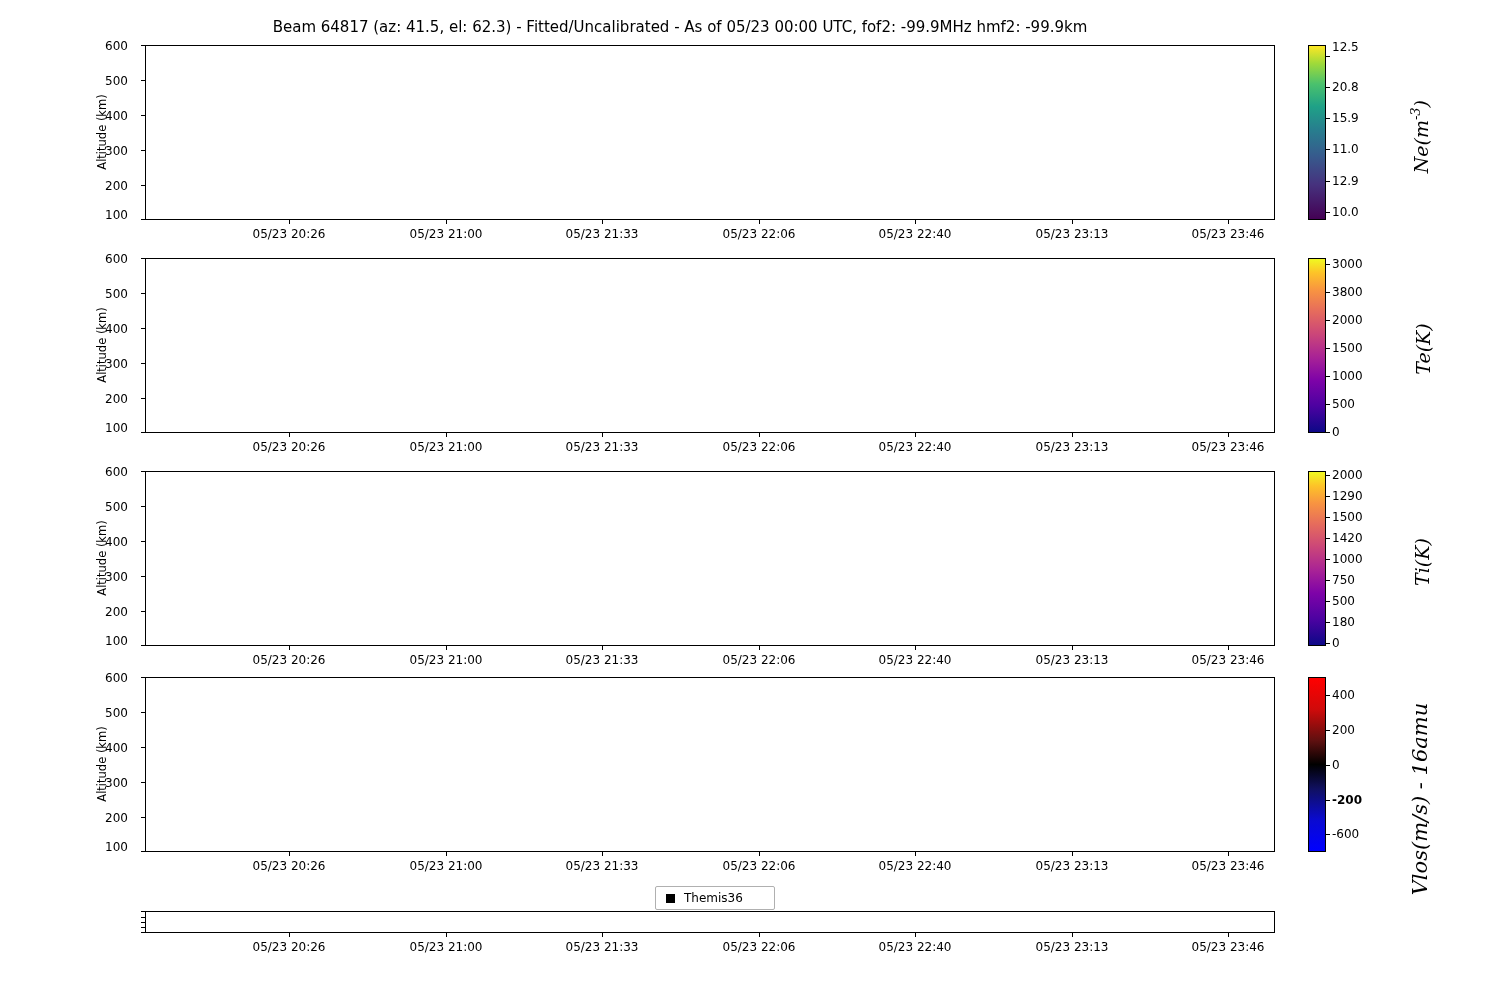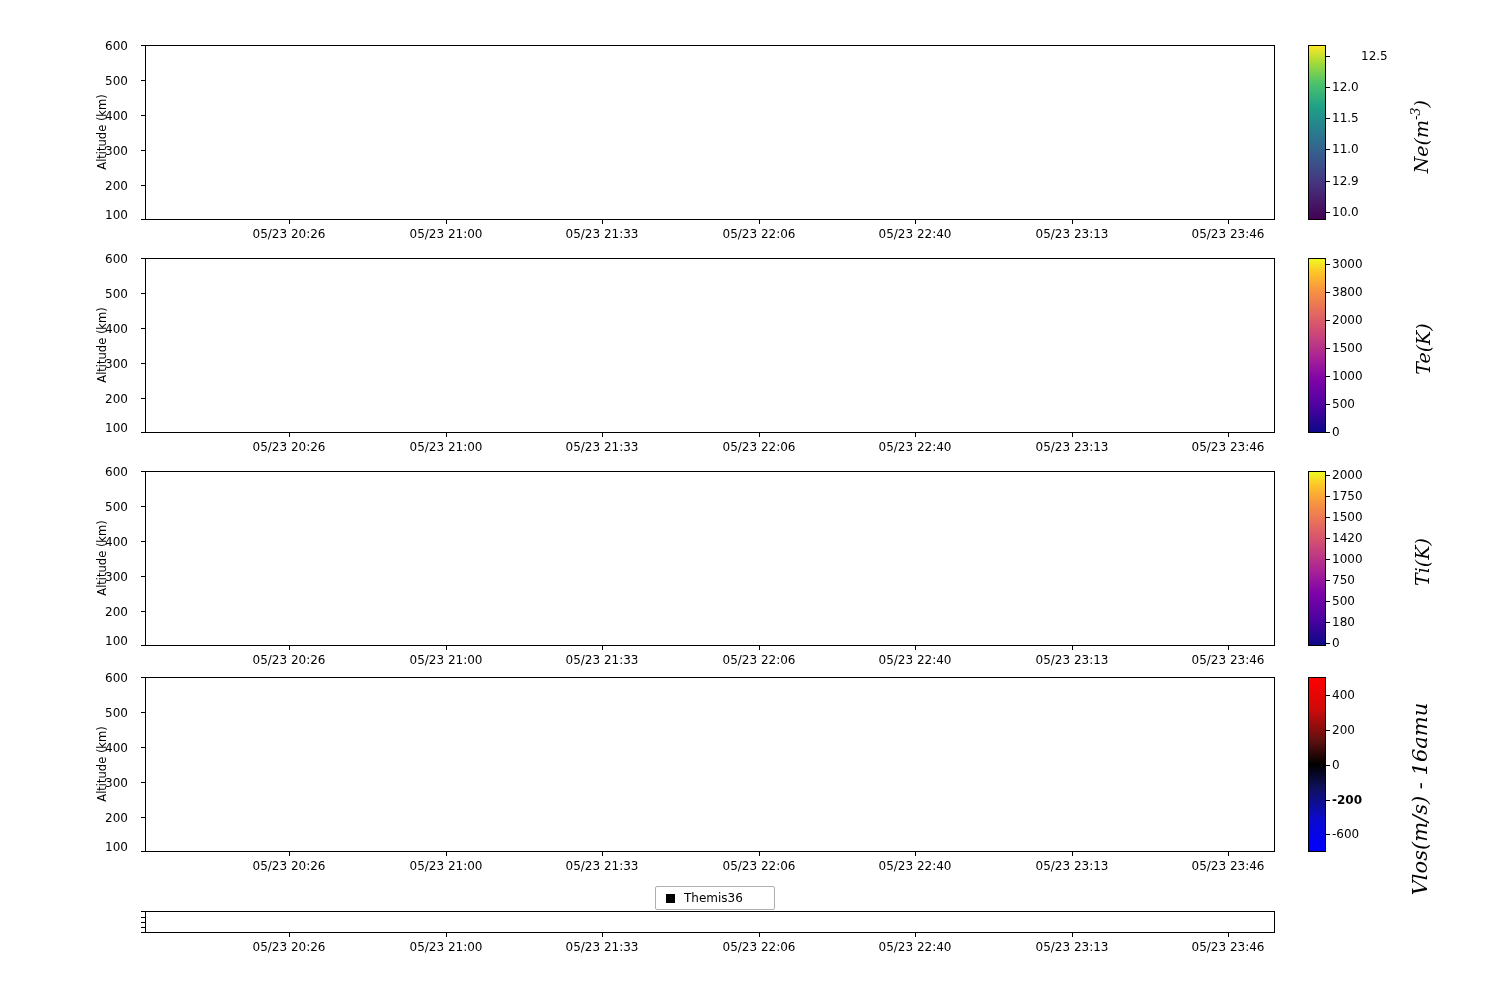--- a/index.html
+++ b/index.html
@@ -137,20 +137,21 @@
     font-size: 12px;
     color: #000;
     white-space: nowrap;
   }
 </style>
 </head>
 <body>
 
 <div class="figure">
 
+  <div class="title">Beam 64817 (az: 41.5, el: 62.3) - Fitted/Uncalibrated - As of 05/23 00:00 UTC, fof2: -99.9MHz  hmf2: -99.9km</div>
 
   <div class="panel" style="left:145px; top:45px; width:1130px; height:175px;"></div>
 
   <div class="ylabel" style="left:42px; top:125px; width:120px;">Altitude (km)</div>
 
   <div class="ytick" style="left:105px; top:39px; width:34px;">600</div>
   <div class="ytickmark" style="left:141px; top:45px;"></div>
   <div class="ytick" style="left:105px; top:74px; width:34px;">500</div>
   <div class="ytickmark" style="left:141px; top:80px;"></div>
   <div class="ytick" style="left:105px; top:109px; width:34px;">400</div>
@@ -302,25 +303,25 @@
 
   <div class="cbar-wrap" style="left:1308px; top:45px; width:60px; height:175px;">
     <div class="cbar" style="height:175px; background: linear-gradient(to top, #440154 0%, #46327e 20%, #365c8d 37%, #277f8e 52%, #1fa187 65%, #4ac16d 78%, #a0da39 90%, #fde725 100%);"></div>
     <div class="cbar-tickmark" style="top:167px;"></div>
     <div class="cbar-tick-label" style="top:167px;">10.0</div>
     <div class="cbar-tickmark" style="top:136px;"></div>
     <div class="cbar-tick-label" style="top:136px;">12.9</div>
     <div class="cbar-tickmark" style="top:104px;"></div>
     <div class="cbar-tick-label" style="top:104px;">11.0</div>
     <div class="cbar-tickmark" style="top:73px;"></div>
-    <div class="cbar-tick-label" style="top:73px;">11.5</div>
+    <div class="cbar-tick-label" style="top:73px;">15.9</div>
     <div class="cbar-tickmark" style="top:42px;"></div>
-    <div class="cbar-tick-label" style="top:42px;">12.0</div>
+    <div class="cbar-tick-label" style="top:42px;">20.8</div>
     <div class="cbar-tickmark" style="top:11px;"></div>
-    <div class="cbar-tick-label" style="top:11px;margin-left:29px;">12.5</div>
+    <div class="cbar-tick-label" style="top:2px;">12.5</div>
   </div>
   <div class="cbar-label" style="left:1330px; top:125px; width:180px;"><span>Ne(m</span><sup>-3</sup><span>)</span></div>
 
   <div class="cbar-wrap" style="left:1308px; top:258px; width:60px; height:175px;">
     <div class="cbar" style="height:175px; background: linear-gradient(to top, #0d0887 0%, #4c02a1 15%, #7e03a8 30%, #a82296 43%, #cc4778 57%, #e66c5c 70%, #f89441 82%, #fdc328 92%, #f0f921 100%);"></div>
     <div class="cbar-tickmark" style="top:174px;"></div>
     <div class="cbar-tick-label" style="top:174px;">0</div>
     <div class="cbar-tickmark" style="top:146px;"></div>
     <div class="cbar-tick-label" style="top:146px;">500</div>
     <div class="cbar-tickmark" style="top:118px;"></div>
@@ -346,21 +347,21 @@
     <div class="cbar-tick-label" style="top:130px;">500</div>
     <div class="cbar-tickmark" style="top:109px;"></div>
     <div class="cbar-tick-label" style="top:109px;">750</div>
     <div class="cbar-tickmark" style="top:88px;"></div>
     <div class="cbar-tick-label" style="top:88px;">1000</div>
     <div class="cbar-tickmark" style="top:67px;"></div>
     <div class="cbar-tick-label" style="top:67px;">1420</div>
     <div class="cbar-tickmark" style="top:46px;"></div>
     <div class="cbar-tick-label" style="top:46px;">1500</div>
     <div class="cbar-tickmark" style="top:25px;"></div>
-    <div class="cbar-tick-label" style="top:25px;">1750</div>
+    <div class="cbar-tick-label" style="top:25px;">1290</div>
     <div class="cbar-tickmark" style="top:4px;"></div>
     <div class="cbar-tick-label" style="top:4px;">2000</div>
   </div>
   <div class="cbar-label" style="left:1342px; top:551px; width:160px;">Ti(K)</div>
 
   <div class="cbar-wrap" style="left:1308px; top:677px; width:60px; height:175px;">
     <div class="cbar" style="height:175px; background: linear-gradient(to top, #0000ff 0%, #0a0ad0 18%, #101060 36%, #000000 50%, #601010 64%, #d00a0a 82%, #ff0000 100%);"></div>
     <div class="cbar-tickmark" style="top:157px;"></div>
     <div class="cbar-tick-label" style="top:157px;">-600</div>
     <div class="cbar-tickmark" style="top:123px;"></div>

